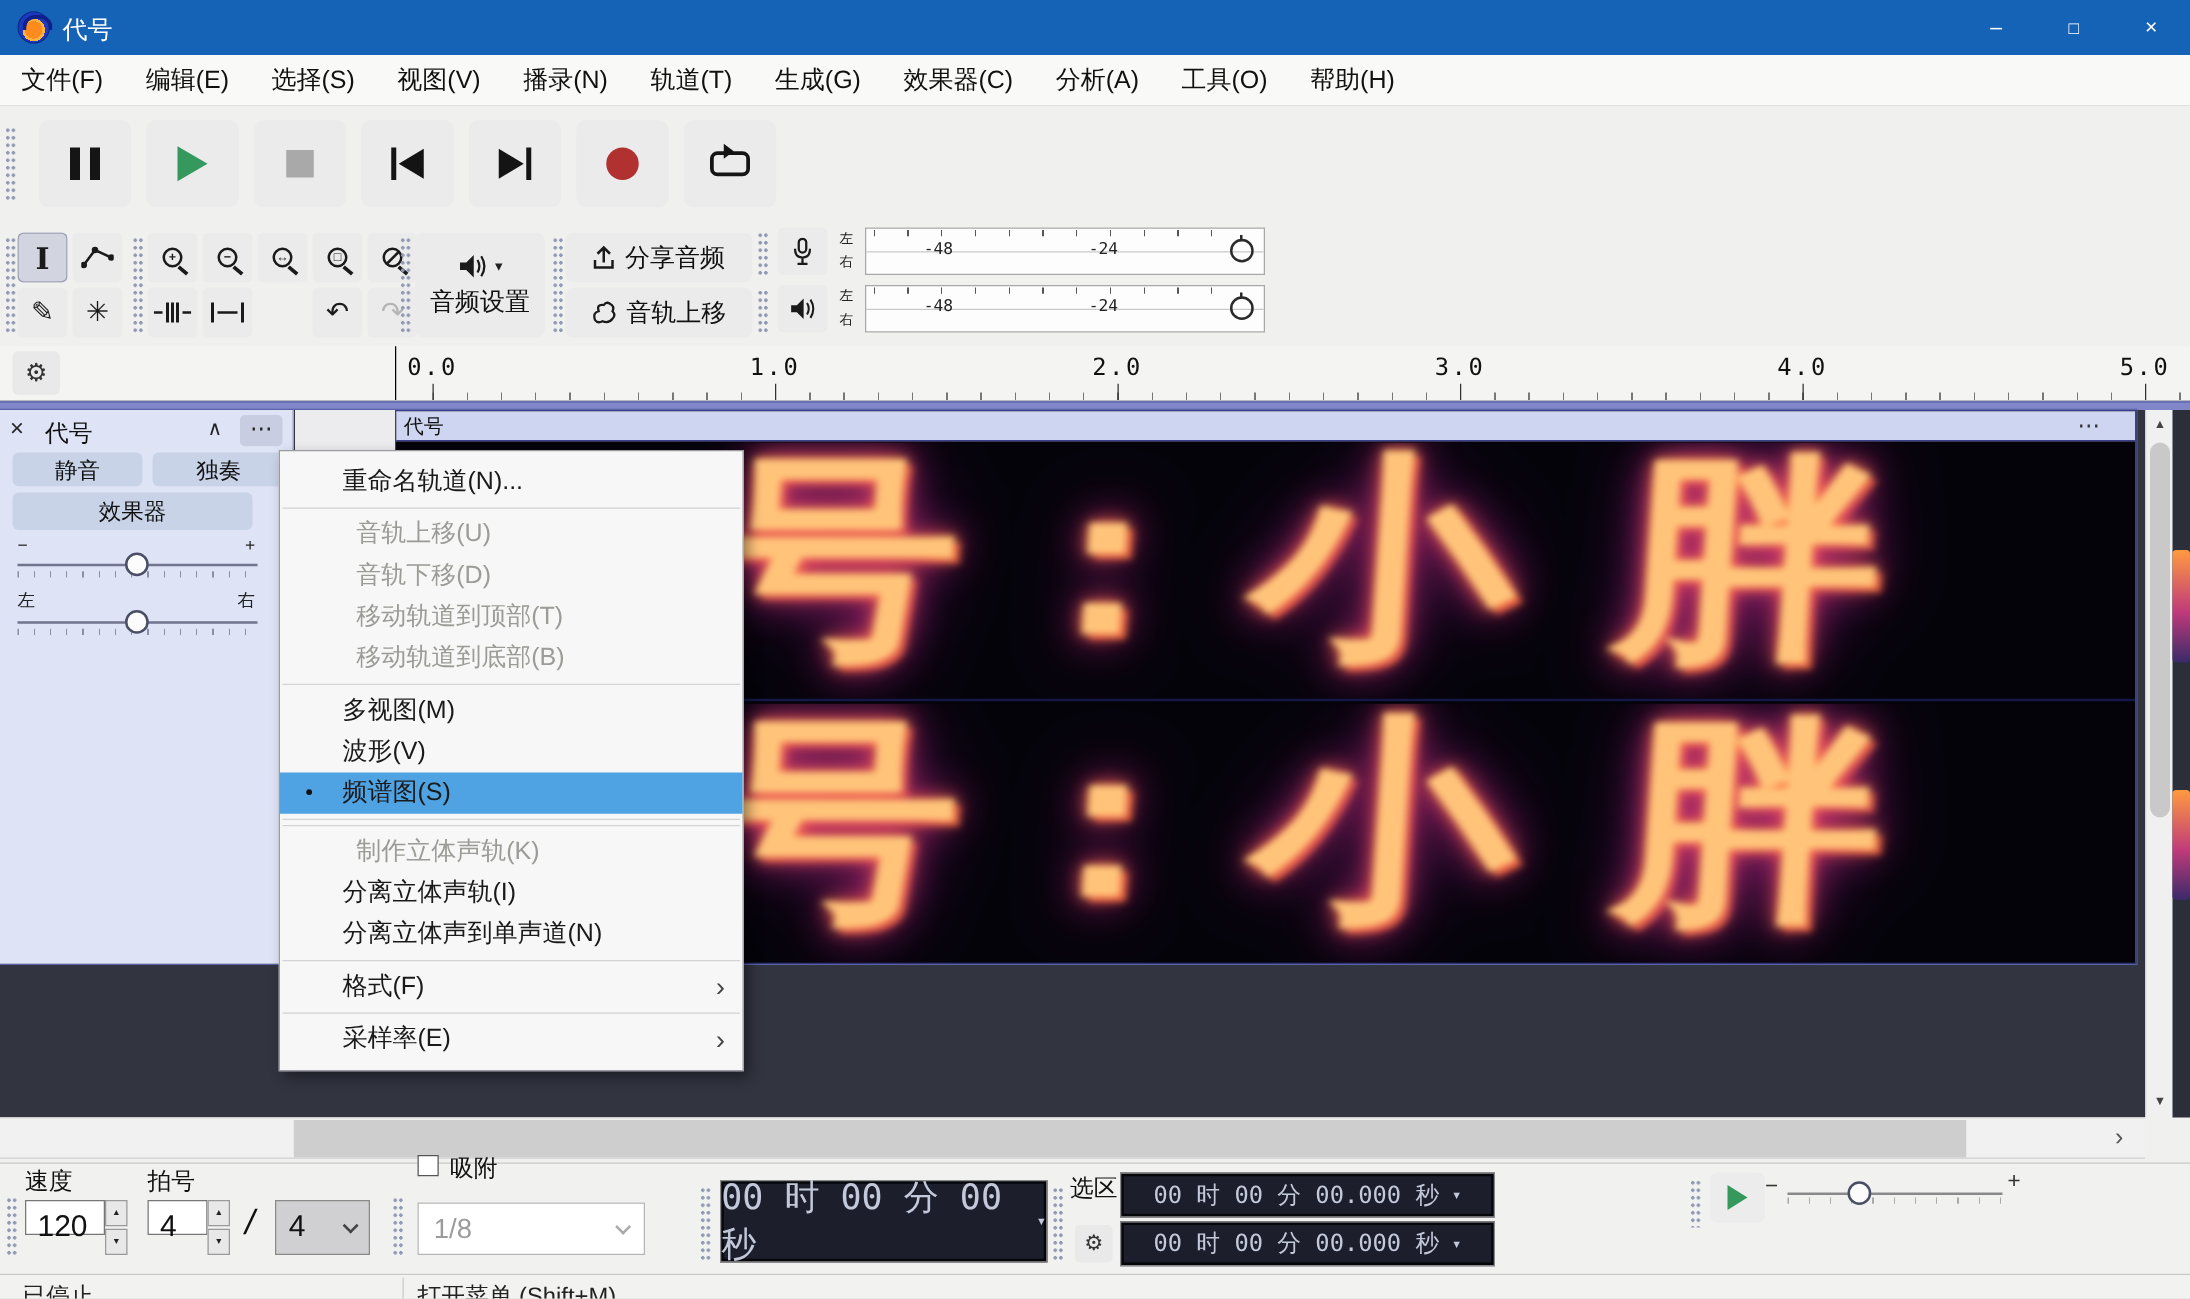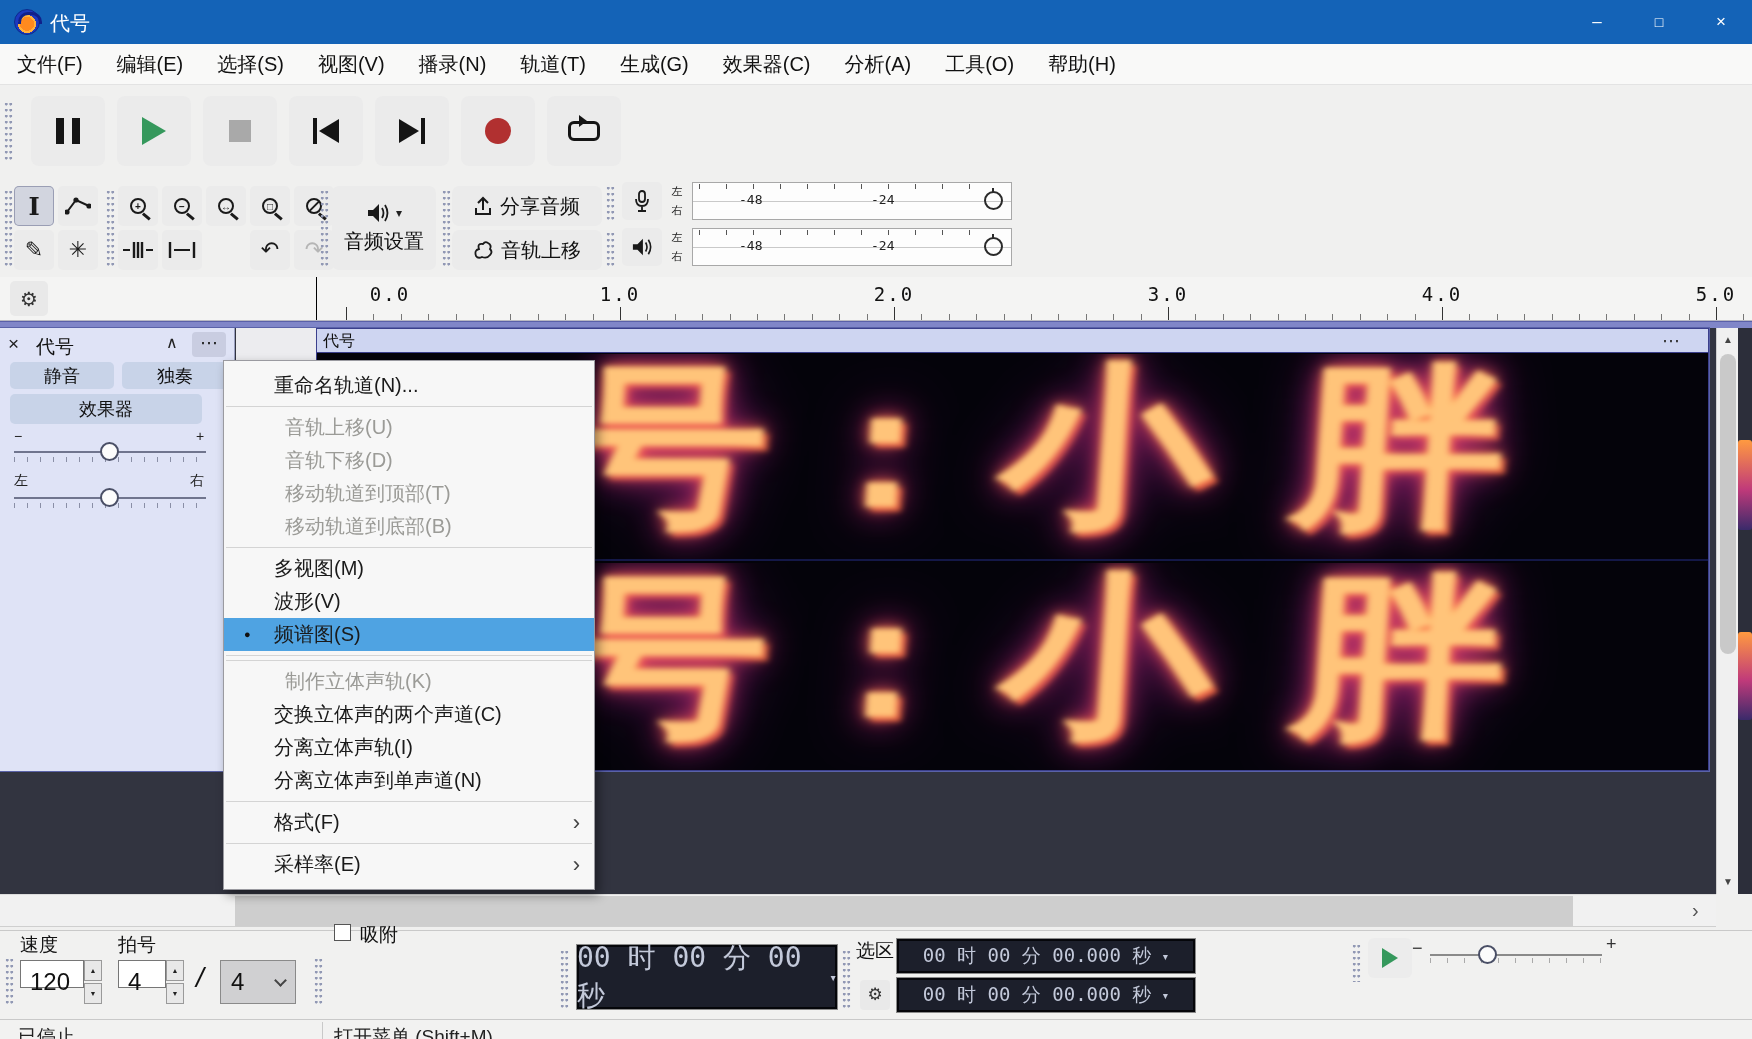--- a/index.html
+++ b/index.html
@@ -326,21 +326,21 @@
     <span class="meter-num" style="left:46px;">-48</span>
     <span class="meter-num" style="left:178px;">-24</span>
     <span class="meter-ring"></span>
   </div>
 
   <div class="abs timeline">
     <div class="tl-gear">
         <span>⚙</span>
       </div>
     <div class="ruler">
-      <span class="tl-label" style="left:30px;margin-left:44px;">0.0</span>
+      <span class="tl-label" style="left:30px;">0.0</span>
       <span class="tl-label" style="left:304px;">1.0</span>
       <span class="tl-label" style="left:578px;">2.0</span>
       <span class="tl-label" style="left:852px;">3.0</span>
       <span class="tl-label" style="left:1126px;">4.0</span>
       <span class="tl-label" style="left:1400px;">5.0</span>
       <span class="tl-major" style="left:30px;"></span>
         <span class="tl-major" style="left:304px;"></span>
       <span class="tl-major" style="left:578px;"></span>
         <span class="tl-major" style="left:852px;"></span>
       <span class="tl-major" style="left:1126px;"></span>
@@ -428,21 +428,20 @@
     <div class="msep"></div>
     <div class="mi"><span>多视图(M)</span></div>
     <div class="mi"><span>波形(V)</span></div>
     <div class="mi selected">
       <span class="radio">●</span>
       <span>频谱图(S)</span>
     </div>
     <div class="msep"></div>
     <div class="msep"></div>
     <div class="mi disabled"><span>制作立体声轨(K)</span></div>
-    <div class="mi"><span>交换立体声的两个声道(C)</span></div>
     <div class="mi"><span>分离立体声轨(I)</span></div>
     <div class="mi"><span>分离立体声到单声道(N)</span></div>
     <div class="msep"></div>
     <div class="mi">
       <span>格式(F)</span>
       <span class="sub">›</span>
     </div>
     <div class="msep"></div>
     <div class="mi">
       <span>采样率(E)</span>
@@ -467,20 +466,24 @@
   </div>
   <span class="slash" style="left:196px;top:962px;">/</span>
   <div class="combo" style="left:220px;top:960px;width:76px;height:44px;background:#d0d0d2;padding:0 10px;justify-content:space-between;font-size:24px;color:#111;">
     <span>4</span>
     <span class="cssdown"></span>
   </div>
 
   <div class="abs grip" style="left:314px;top:958px;height:48px;"></div>
   <span class="checkbox" style="left:334px;top:924px;"></span>
   <span class="abs bb-label" style="left:360px;top:922px;">吸附</span>
+  <div class="combo" style="left:334px;top:962px;width:182px;height:42px;background:#fff;border-color:#b5b5b5;padding:0 12px;justify-content:space-between;font-size:22px;color:#9b9b9b;">
+    <span>1/8</span>
+    <span class="cssdown" style="border-color:#aaa;"></span>
+  </div>
 
   <div class="abs grip" style="left:560px;top:950px;height:60px;"></div>
   <div class="timefield" style="left:576px;top:944px;width:262px;height:66px;font-size:28px;">
     <span>00 时 00 分 00 秒</span>
     <span class="t-arrow">▾</span>
   </div>
 
   <div class="abs grip" style="left:842px;top:950px;height:60px;"></div>
   <span class="abs bb-label" style="left:856px;top:938px;">选区</span>
   <div class="timefield" style="left:896px;top:938px;width:300px;height:36px;font-size:19px;">

